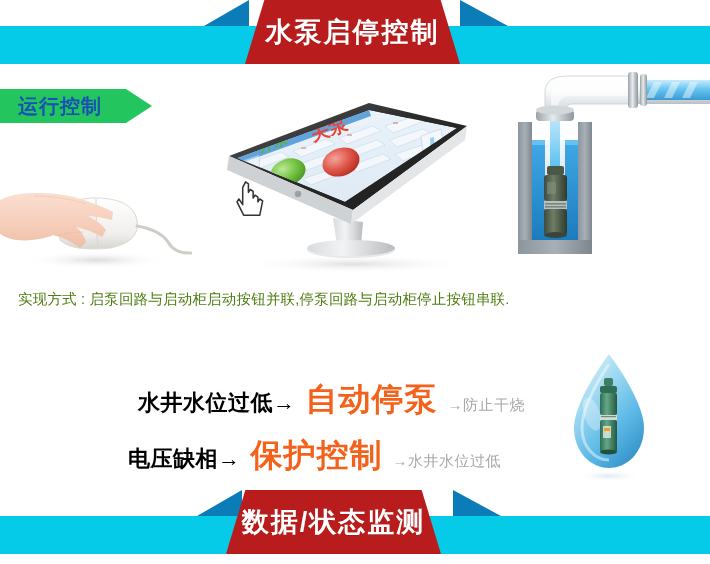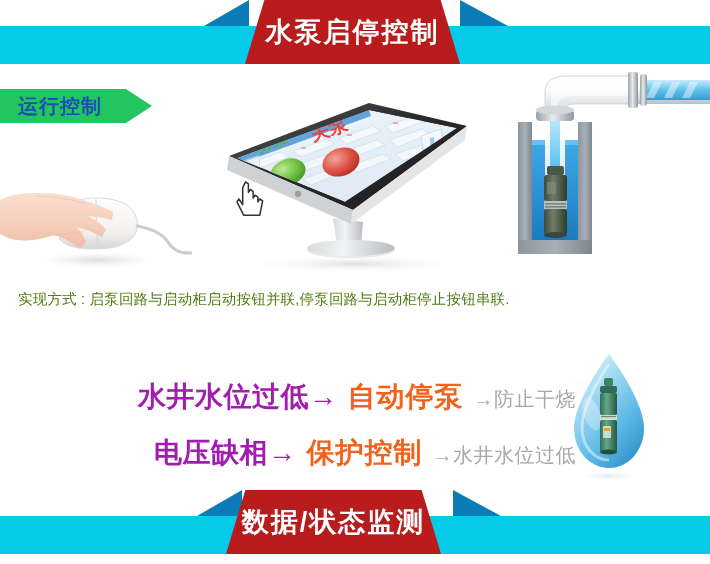--- a/index.html
+++ b/index.html
@@ -130,37 +130,37 @@
   }
 
   
   .protect-row {
     position: absolute;
     display: flex;
     align-items: baseline;
     white-space: nowrap;
   }
   #protect-row-1 { top: 378px; left: 138px; }
-  #protect-row-2 { top: 434px; left: 154px; text-align: right; }
+  #protect-row-2 { top: 434px; left: 128px; text-align: right; }
   .pr-cause {
-    color: #a21caf;
-    font-size: 28px;
+    color: #000000;
+    font-size: 22px;
     font-weight: bold;
     letter-spacing: 0.5px;
   }
   .pr-action {
     color: #f4611a;
-    font-size: 28px;
+    font-size: 32px;
     font-weight: bold;
     letter-spacing: 1px;
     margin-left: 10px;
   }
   .pr-benefit {
     color: #a8a8a8;
-    font-size: 20px;
+    font-size: 15px;
     margin-left: 10px;
     letter-spacing: 0.5px;
   }
 
   
   #hand-mouse {
     position: absolute;
     top: 160px;
     left: -8px;
     width: 200px;

